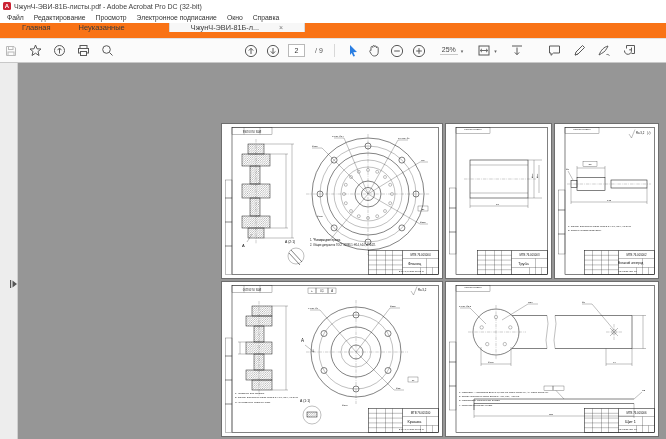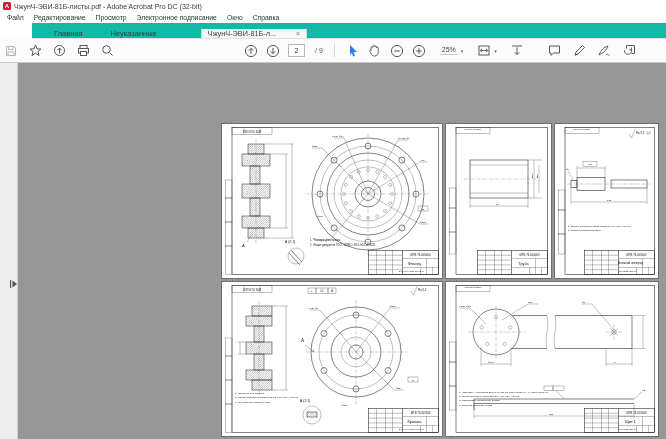--- a/index.html
+++ b/index.html
@@ -4,25 +4,25 @@
 <style>
   html,body{margin:0;padding:0;}
   body{width:666px;height:439px;overflow:hidden;background:#fff;
        font-family:"Liberation Sans",sans-serif;-webkit-font-smoothing:antialiased;}
   .titlebar{height:12px;background:#fff;display:flex;align-items:center;padding-left:3px;}
   .acro-logo{width:8px;height:8px;background:#cb2233;border-radius:1.5px;color:#fff;
        font-size:6px;line-height:8px;text-align:center;font-weight:bold;margin-right:3px;flex:0 0 auto;}
   .title-text{font-size:7px;color:#3c3c3c;white-space:nowrap;}
   .menubar{height:11px;background:#fff;display:flex;align-items:center;padding-left:2px;}
   .menubar .mitem{font-size:6.8px;color:#333;padding:0 5px;white-space:nowrap;}
-  .tabbar{height:15px;background:#14b8a6;border-bottom:1px solid #e2e2e2;display:flex;align-items:flex-end;margin-left:32px;}
+  .tabbar{height:15px;background:#f97316;border-bottom:1px solid #e2e2e2;display:flex;align-items:flex-start;}
   .tab{font-size:7.5px;color:#3a3a3a;display:flex;align-items:center;padding:0 14px;}
   .tab-home{margin-left:8px;}
   .doctab{font-size:7.3px;color:#3a3a3a;background:#f7f7f7;border-left:1px solid #d9d9d9;
-       border-right:1px solid #d9d9d9;display:flex;align-items:center;gap:20px;padding:0 6px;margin-left:30px;}
+       border-right:1px solid #d9d9d9;display:flex;align-items:center;gap:20px;padding:0 21px;margin-left:30px;}
   .doctab .x{color:#777;font-size:7px;}
   .toolbar{height:23px;background:#fbfbfb;border-bottom:1px solid #c8c8c8;position:relative;}
   .tgroup{position:absolute;top:0;height:23px;display:flex;align-items:center;}
   .tg-left{left:4px;gap:10px;}
   .tg-center{left:244px;gap:8px;}
   .tg-right{left:547px;gap:11px;}
   .tbtn{width:14px;height:14px;display:flex;align-items:center;justify-content:center;flex:0 0 auto;}
   .tbtn svg{display:block;}
   .vsep{width:1px;height:13px;background:#d8d8d8;margin:0 3px;}
   .pagebox{width:15px;height:11px;border:1px solid #b9b9b9;background:#fff;font-size:7px;

